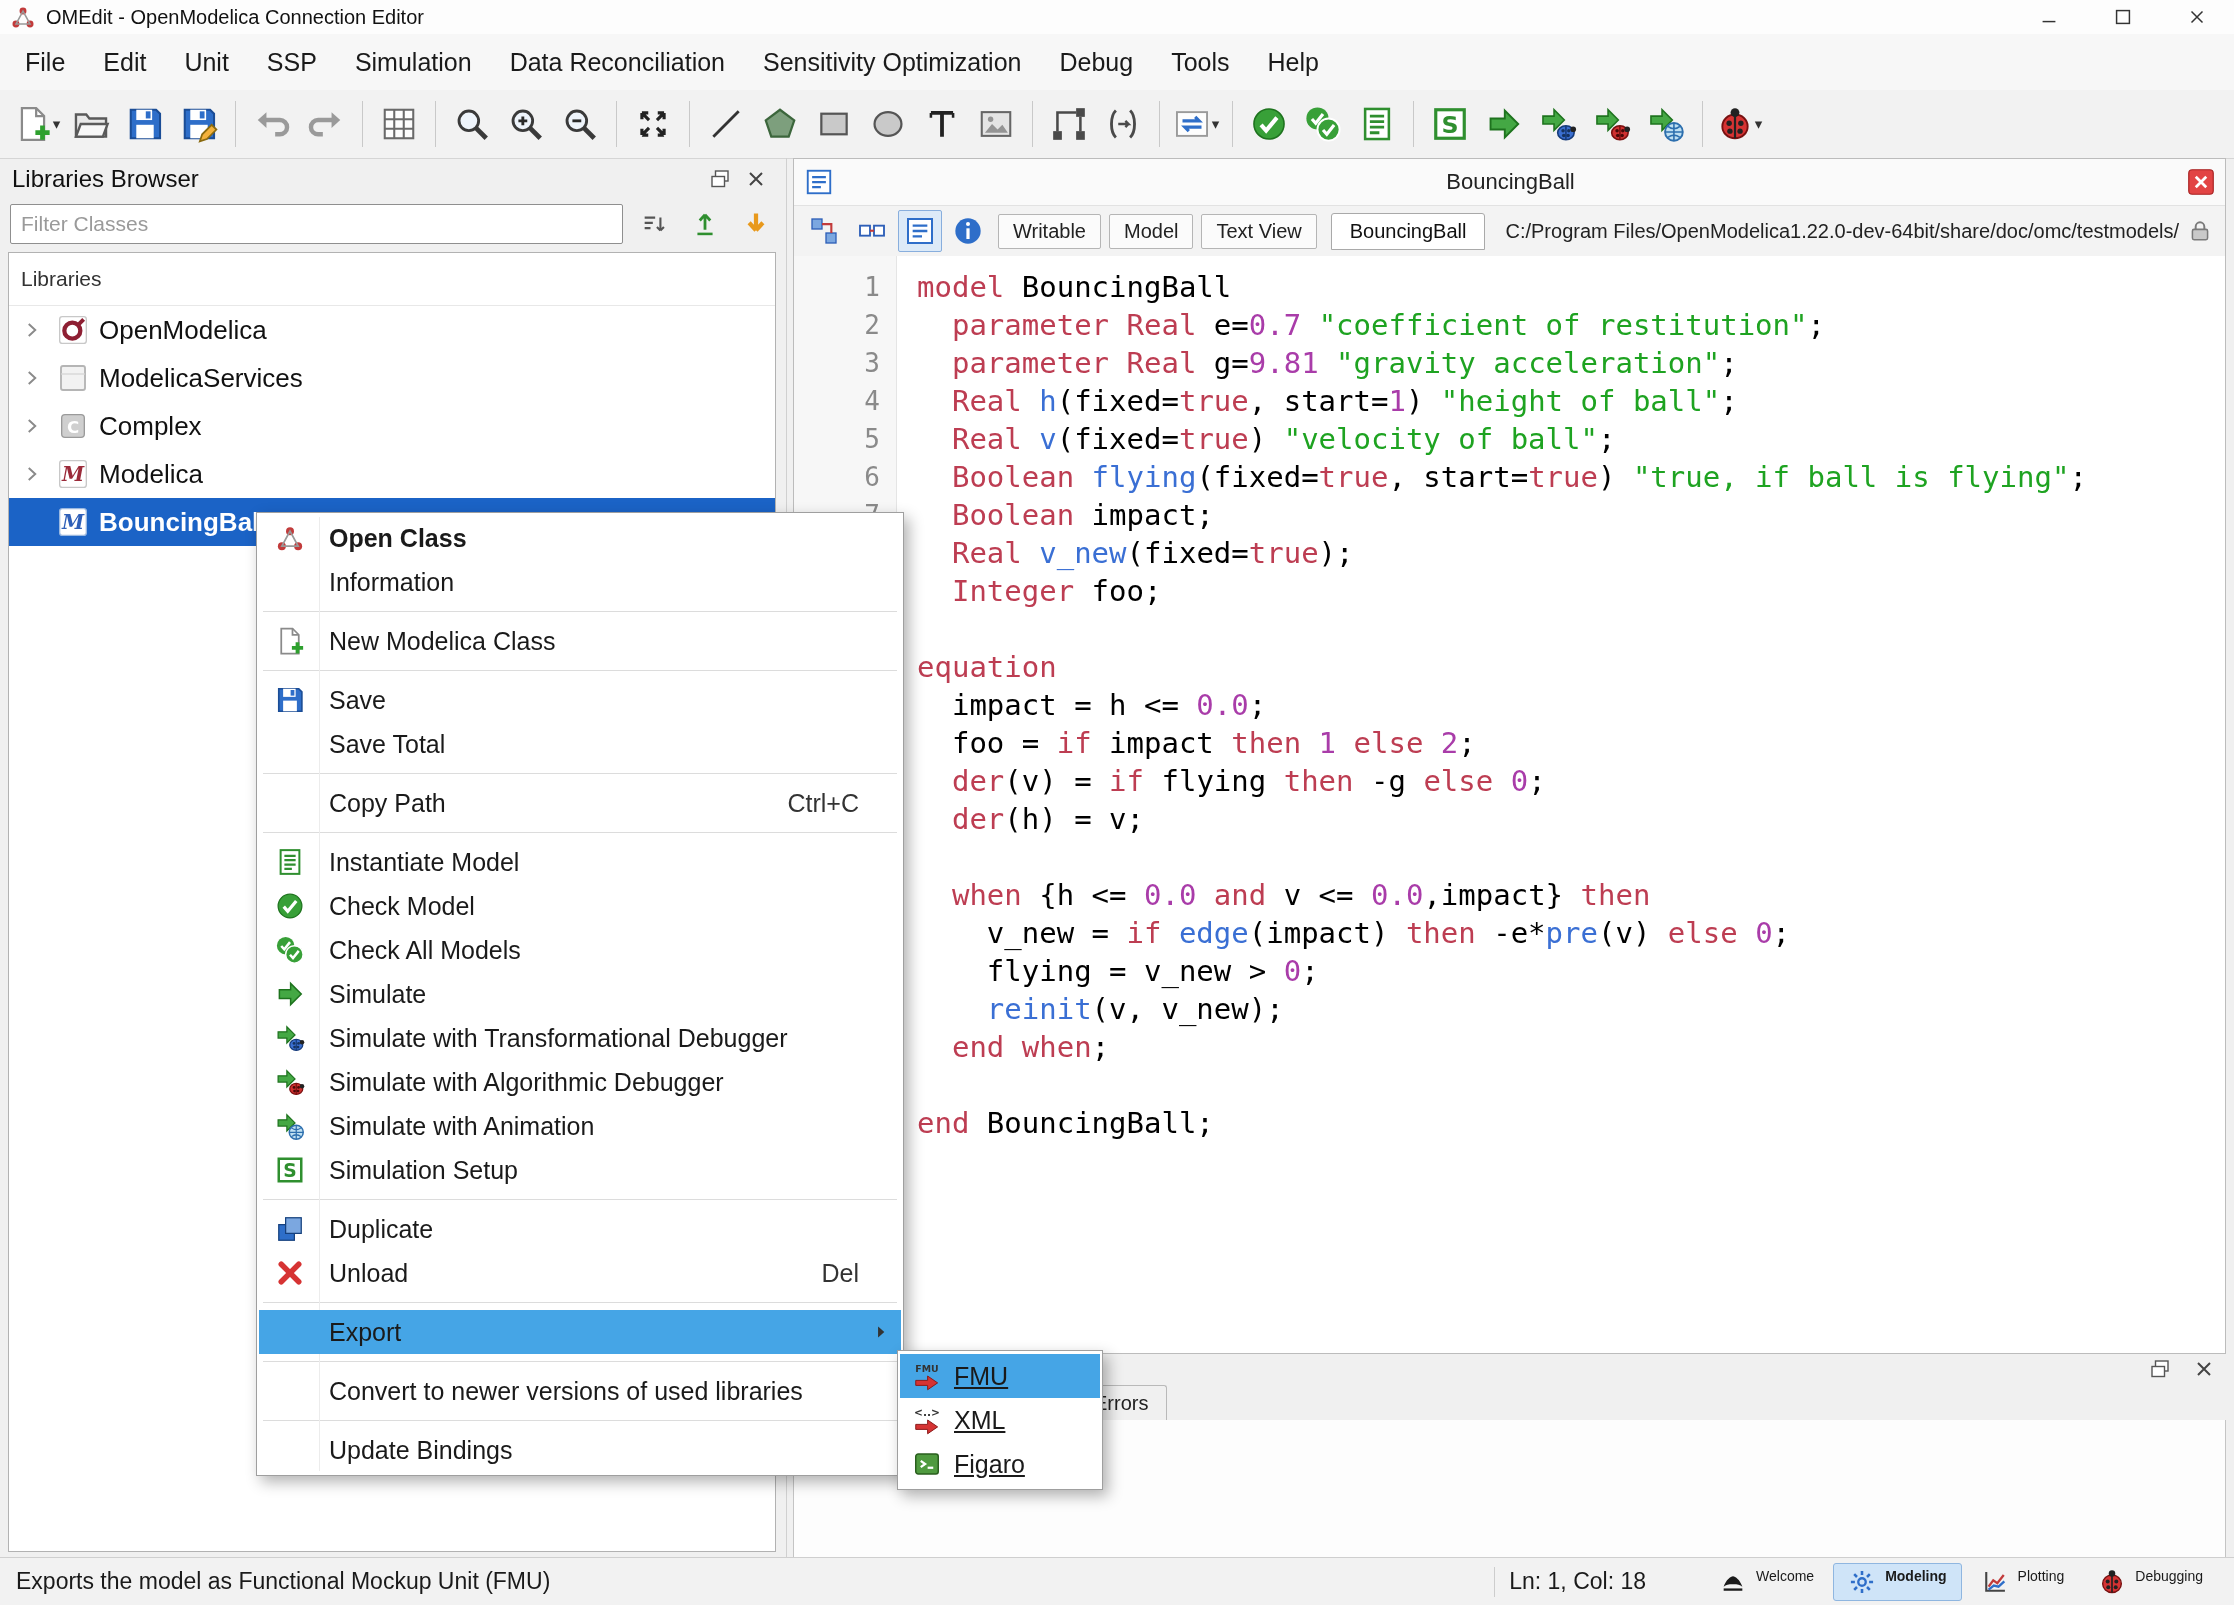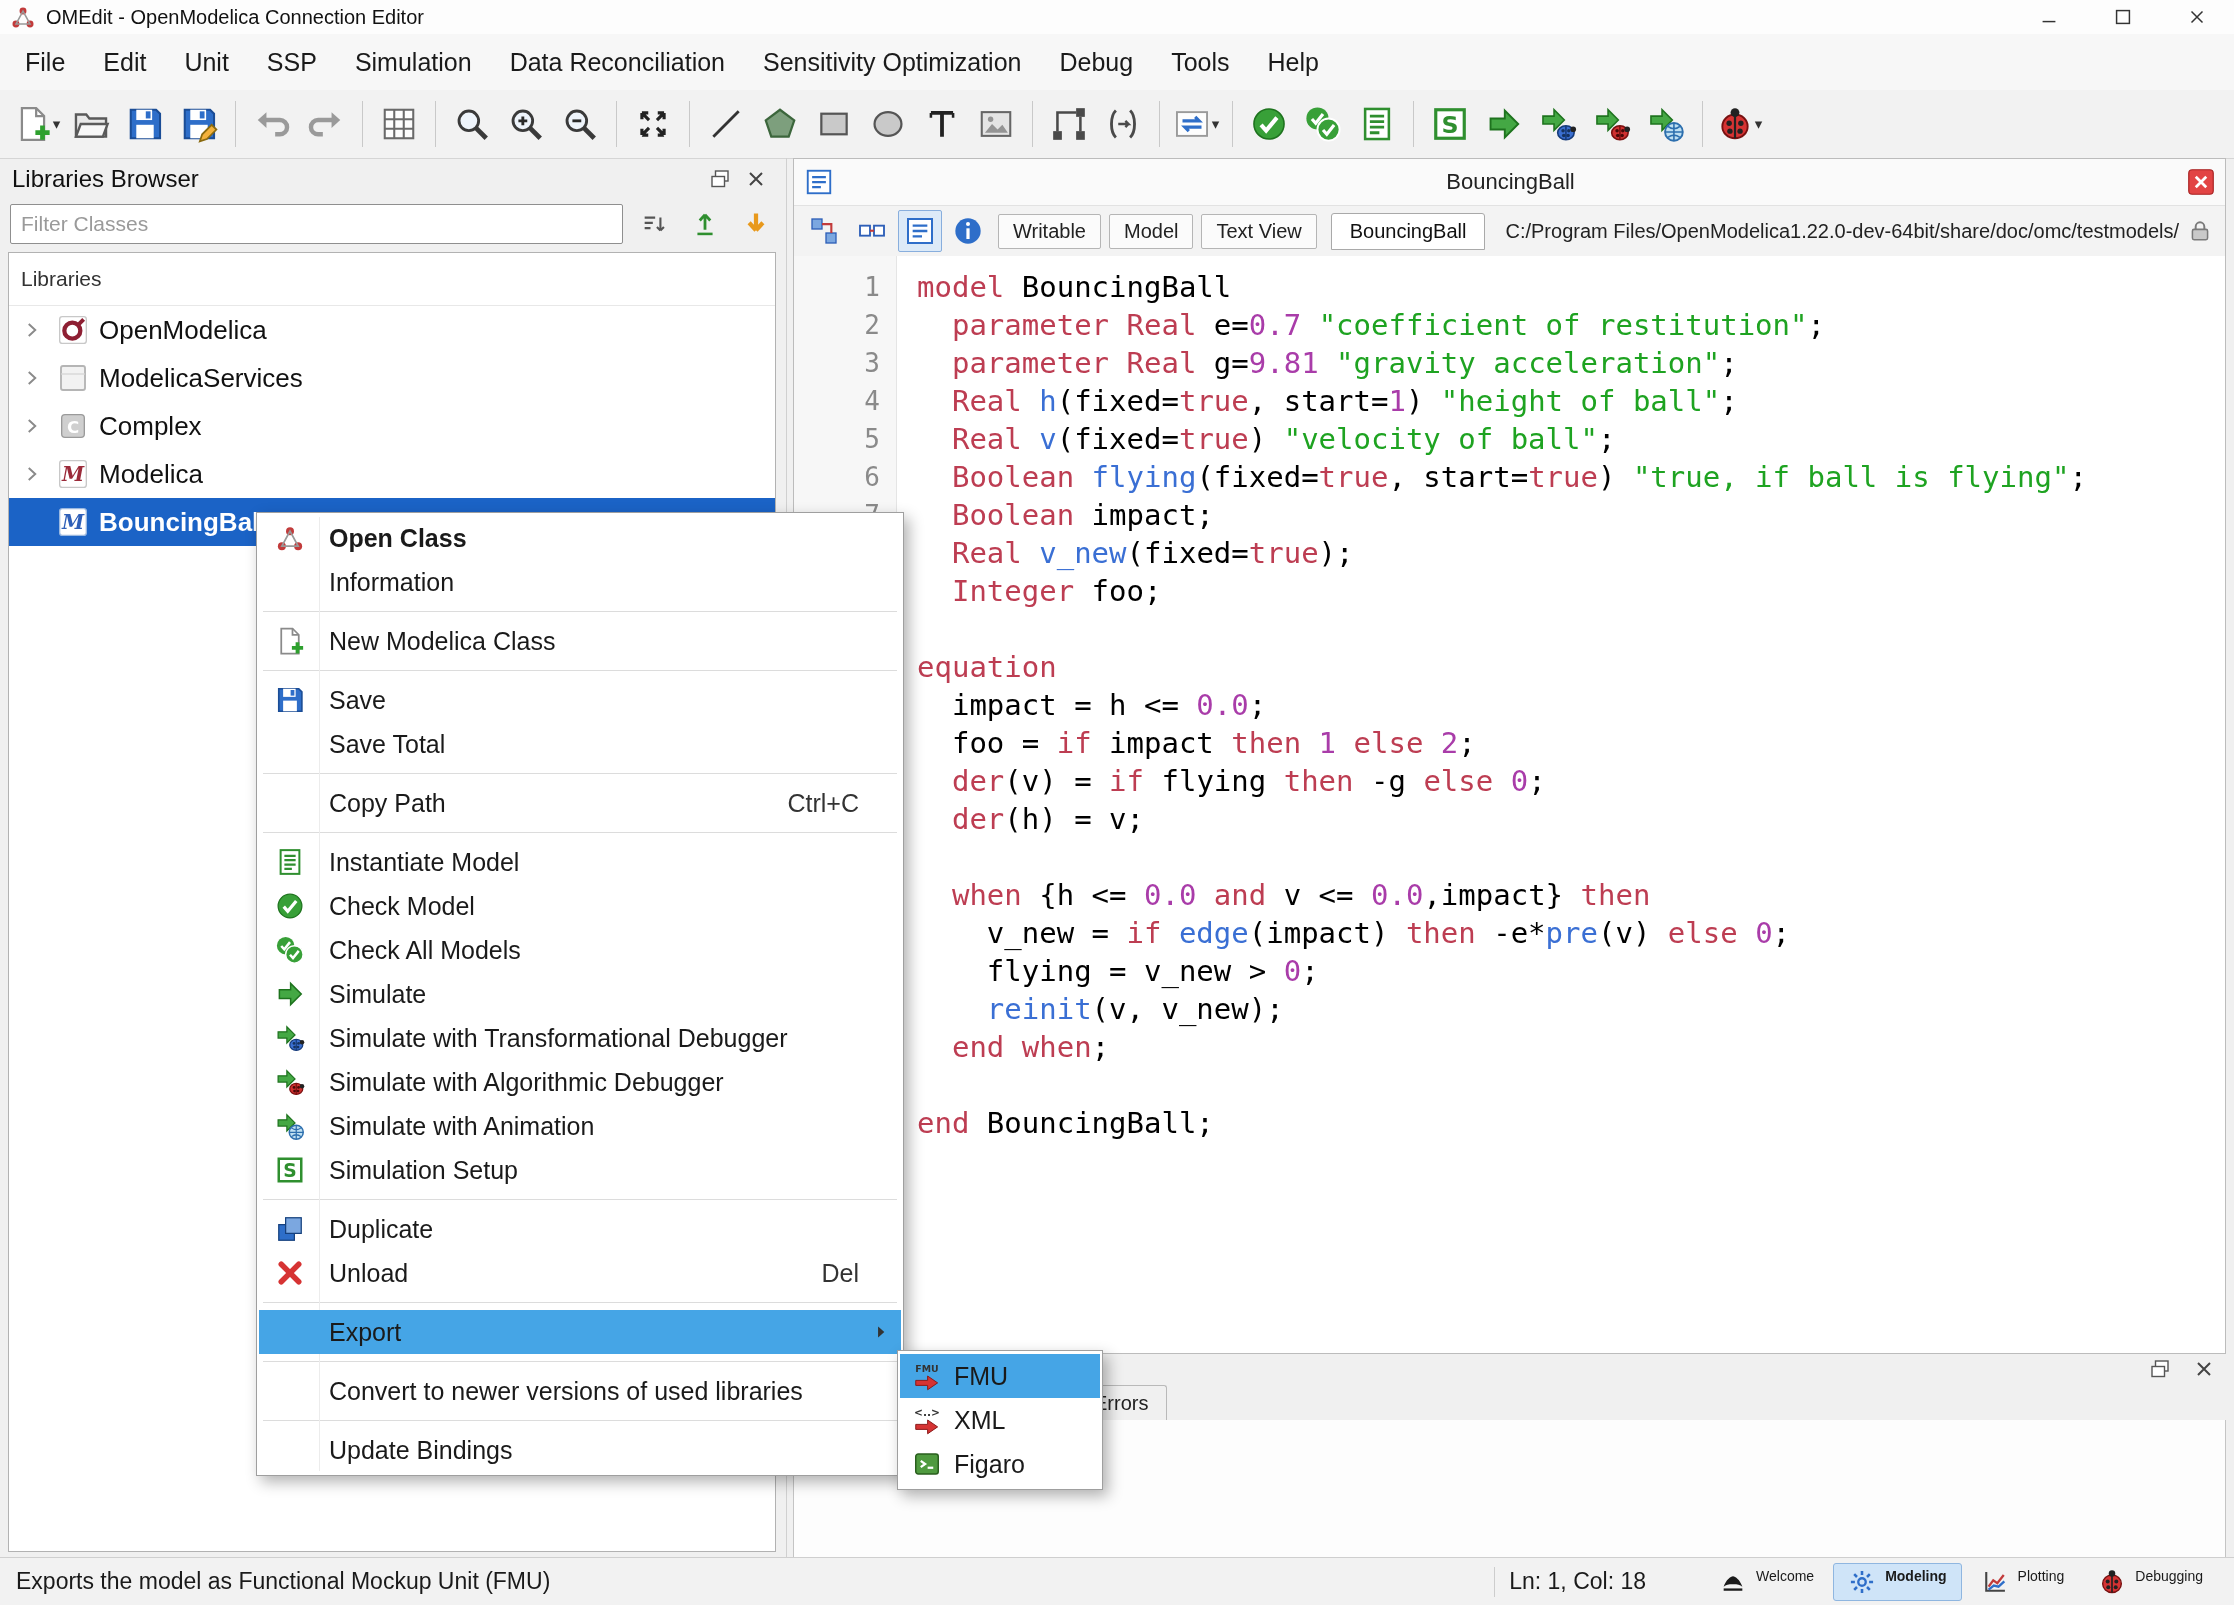--- a/index.html
+++ b/index.html
@@ -94,21 +94,21 @@
   .ctx-item{position:relative;height:44px;display:flex;align-items:center;}
   .ctx-icon{width:62px;display:flex;justify-content:center;flex:none;}
   .ctx-label{flex:1;padding-left:8px;}
   .ctx-item.bold{font-weight:bold;}
   .ctx-item.hl{background:var(--hl);}
   .ctx-shortcut{margin-right:42px;color:#333;}
   .ctx-arrow{margin-right:10px;display:flex;}
   .ctx-sep{height:1px;background:#dcdcdc;margin:7px 4px;}
   .submenu{position:absolute;left:897px;top:1350px;width:200px;background:#fff;border:1px solid #9f9f9f;
     box-shadow:5px 6px 14px rgba(0,0,0,0.3);padding:3px 2px;z-index:60;font-size:25px;}
-  .sub-item{height:44px;display:flex;align-items:center;}
+  .sub-item{height:44px;display:flex;align-items:center;text-decoration:underline;}
   .sub-icon{width:54px;display:flex;justify-content:center;flex:none;}
   .sub-item.hl{background:var(--hl);}
 
   
   .statusbar{position:absolute;left:0;right:0;bottom:0;height:47px;background:#f2f2f2;
     border-top:1px solid #cfcfcf;display:flex;align-items:center;padding:0 16px;font-size:23px;}
   .sb-msg{flex:1;}
   .sb-sep{width:1px;height:30px;background:#cdcdcd;margin:0 14px;}
   .sb-pos{margin-right:54px;}
   .persp{display:flex;align-items:flex-start;gap:9px;padding:4px 14px;margin-left:4px;

